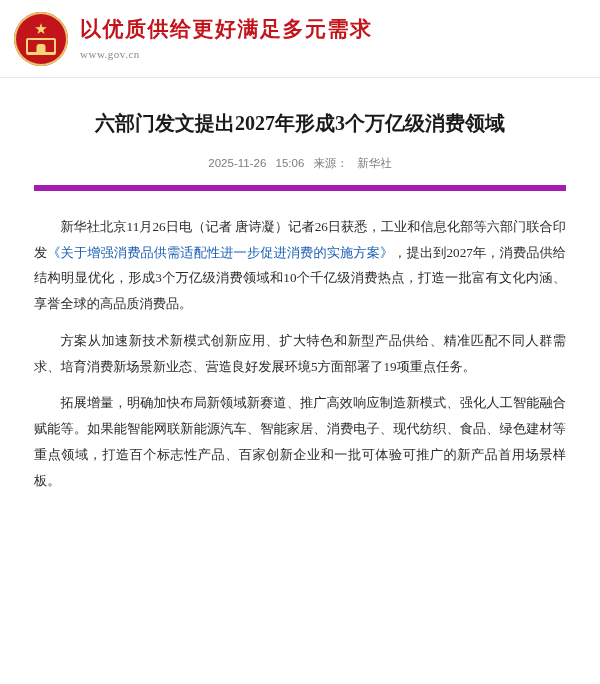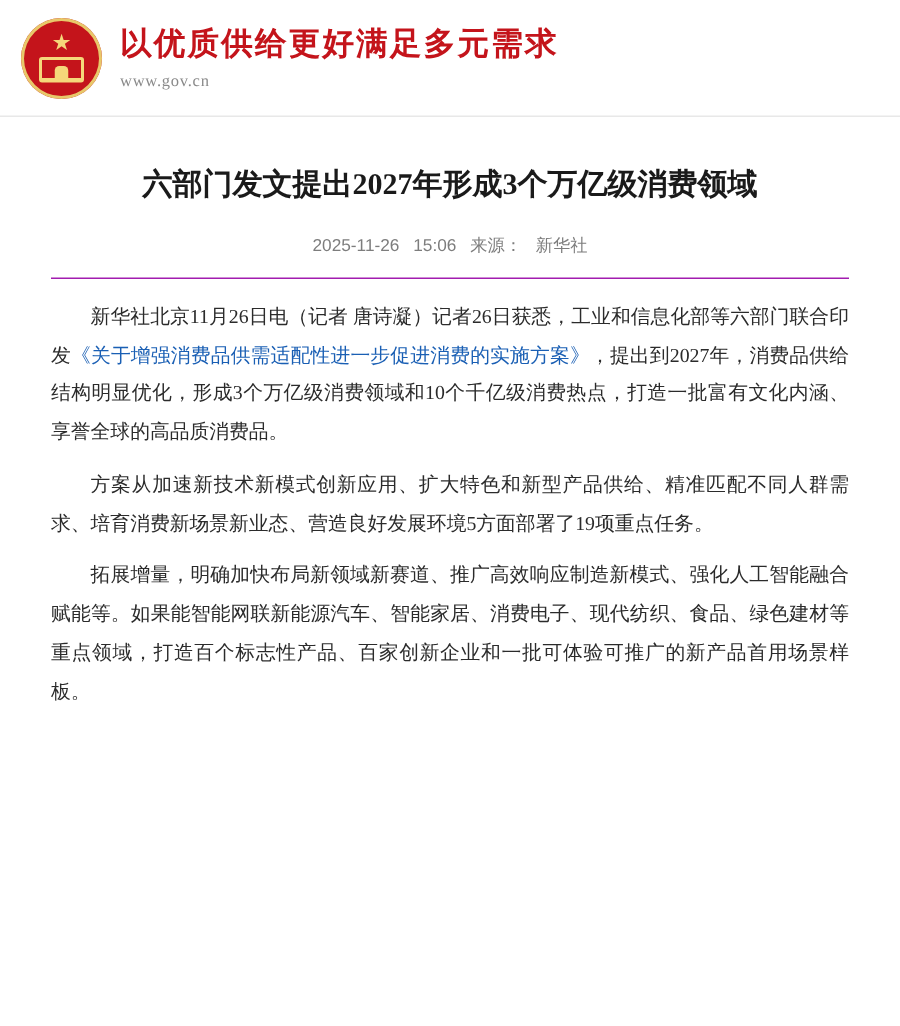--- a/index.html
+++ b/index.html
@@ -96,31 +96,31 @@
     text-align: center;
     font-weight: bold;
     margin: 6px 0 18px 0;
     font-family: "Liberation Serif", serif;
   }
   .meta {
     text-align: center;
     font-size: 11.5px;
     color: #7d7d7d;
     padding-bottom: 14px;
-    border-bottom: 1px solid #a21caf;
+    border-bottom: 6px solid #a21caf;
   }
   .meta span { margin: 0 3px; }
 
   .body { padding-top: 12px; }
   .para {
     font-size: 13.2px;
     line-height: 1.95;
     color: #2b2b2b;
     text-indent: 2em;
-    margin: 0 0 9px 0;
+    margin: 11px 0 9px 0;
     text-align: justify;
     font-family: "Liberation Serif", serif;
   }
   .link {
     color: #1a5fb4;
     text-decoration: none;
   }
 </style>
 </head>
 <body>

